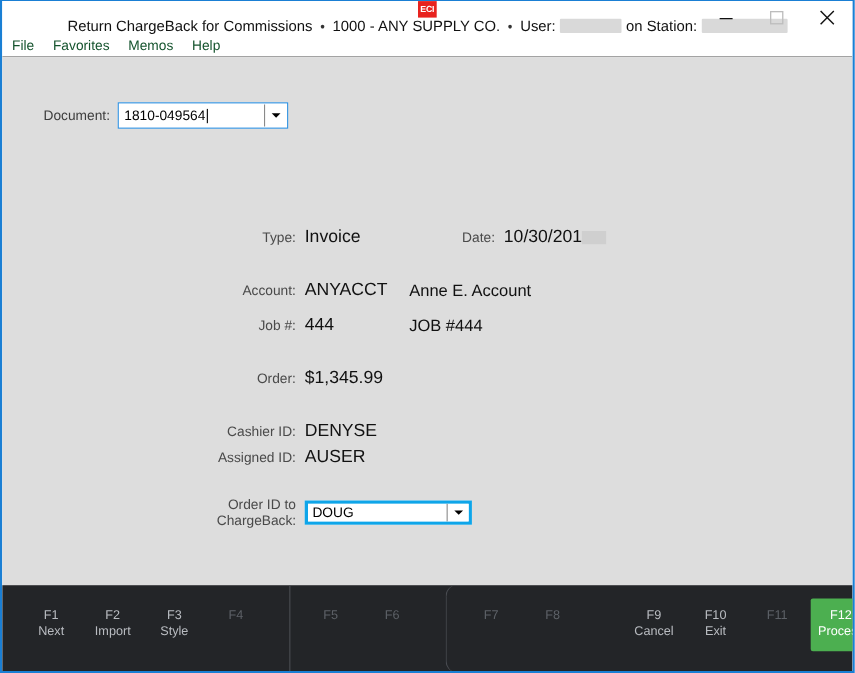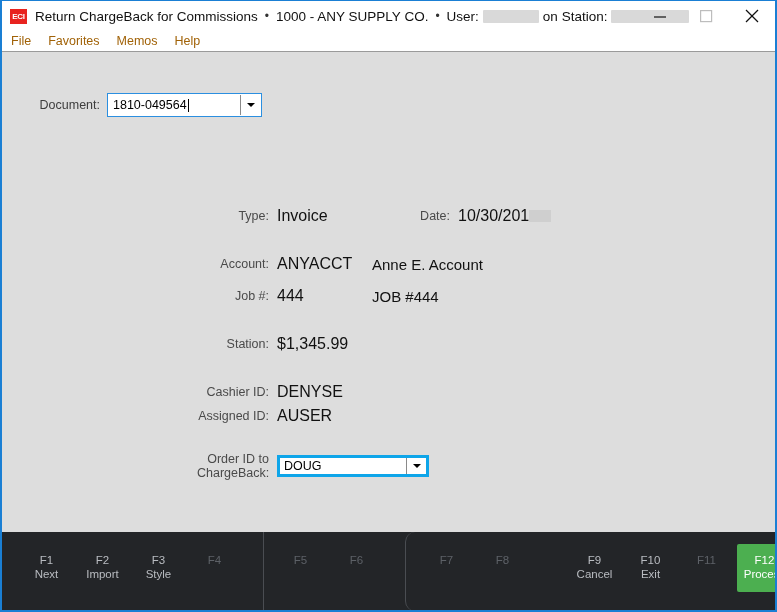--- a/index.html
+++ b/index.html
@@ -28,20 +28,21 @@
     overflow: hidden;
   }
 
   
   #title-bar {
     position: relative;
     height: 30px;
     background: #ffffff;
     display: flex;
     align-items: center;
+    flex-direction: column;
   }
   #app-icon {
     width: 17px;
     height: 15px;
     margin-left: 8px;
     margin-right: 8px;
     background: #e8231f;
     color: #ffffff;
     font-size: 8px;
     font-weight: bold;
@@ -95,21 +96,21 @@
     height: 21px;
     background: #ffffff;
     display: flex;
     align-items: center;
     padding-left: 9px;
     border-bottom: 1px solid #9a9a9a;
     box-sizing: border-box;
   }
   .menu-item {
     font-size: 12.5px;
-    color: #a16207;
+    color: #14532d;
     margin-right: 17px;
     line-height: 20px;
     white-space: nowrap;
   }
 
   
   #content {
     position: relative;
     height: 480px;
     background: #dddddd;
@@ -362,21 +363,21 @@
         <span class="dvalue2">Anne E. Account</span>
       </div>
 
       <div class="drow" style="left:195px; top:140px;">
         <span class="dlabel">Job #:</span>
         <span class="dvalue" style="width:95px; display:inline-block;">444</span>
         <span class="dvalue2">JOB #444</span>
       </div>
 
       <div class="drow" style="left:195px; top:188px;">
-        <span class="dlabel">Station:</span>
+        <span class="dlabel">Order:</span>
         <span class="dvalue">$1,345.99</span>
       </div>
 
       <div class="drow" style="left:195px; top:236px;">
         <span class="dlabel">Cashier ID:</span>
         <span class="dvalue">DENYSE</span>
       </div>
 
       <div class="drow" style="left:195px; top:260px;">
         <span class="dlabel">Assigned ID:</span>

